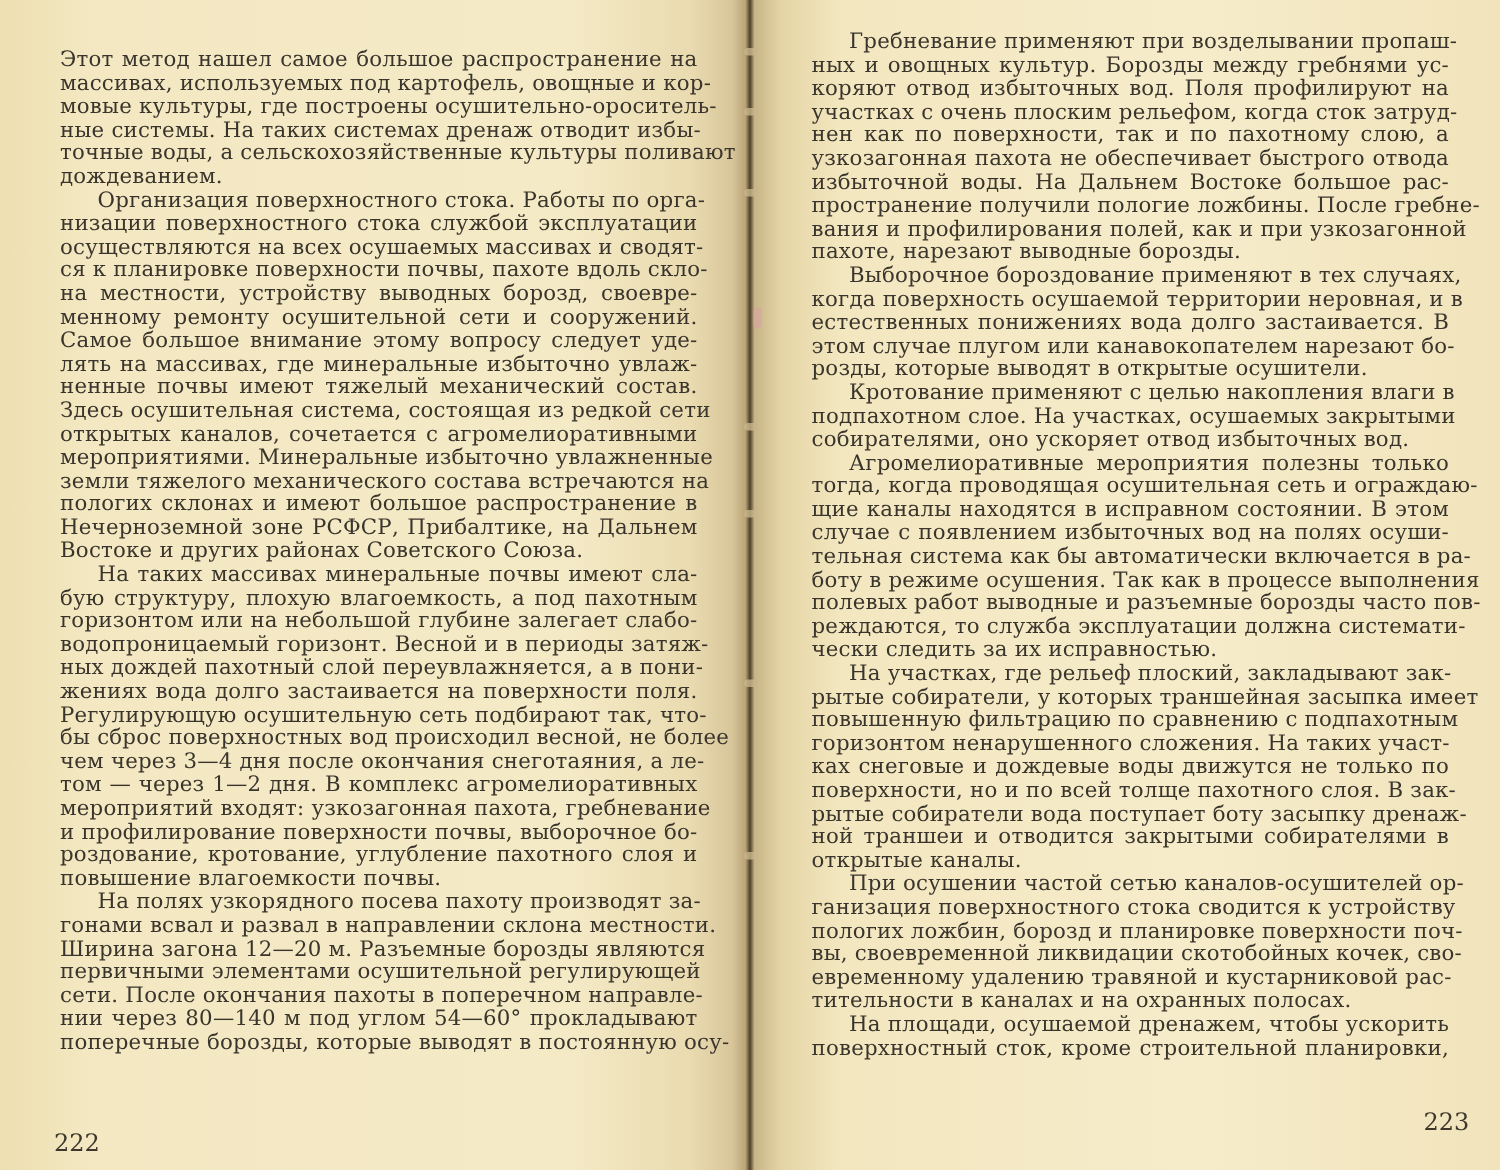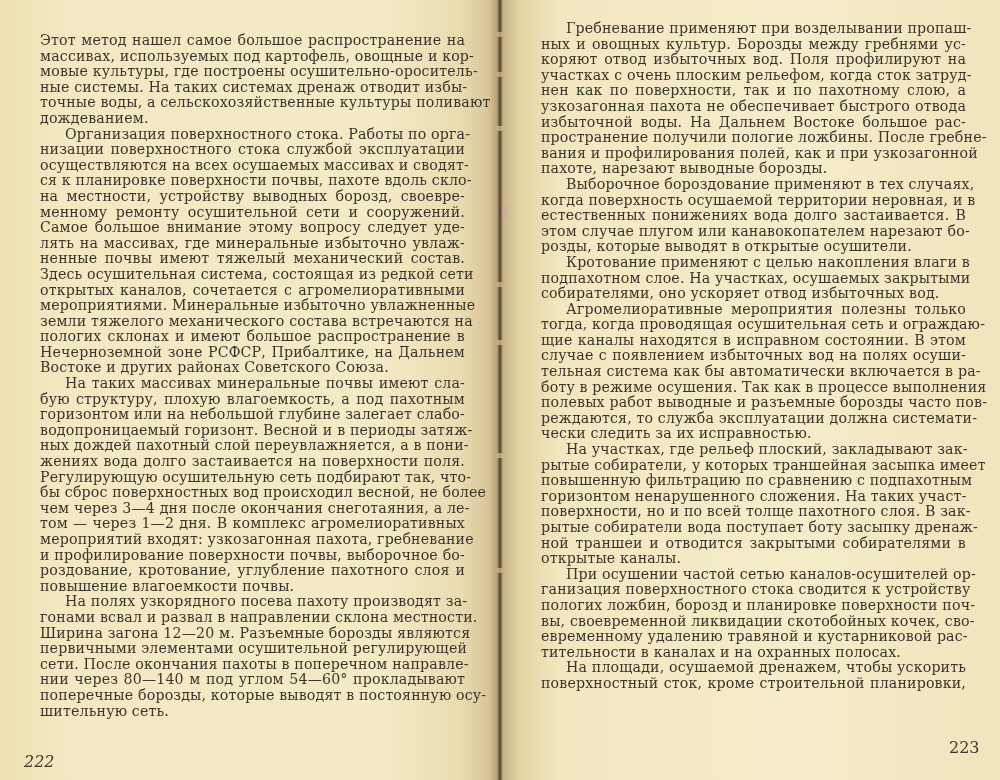--- a/index.html
+++ b/index.html
@@ -32,21 +32,21 @@
     .page-left .text-block { left: 40px; top: 33px; width: 425px; }
     .page-right .text-block { left: 40px; top: 21px; width: 425px; }
     .para { margin: 0; text-indent: 0; }
     .lead { font-weight: normal; }
     .line { display: block; text-align: justify; text-align-last: justify; white-space: nowrap; }
     .line.last { text-align-last: left; }
     .line.indent { padding-left: 25px; }
     .page-number {
       position: absolute; font-size: 16px; color: #3d372d;
     }
-    .page-left .page-number { left: 24px; top: 752px; font-style: italic; }
+    .page-left .page-number { left: 36px; top: 752px; }
     .page-right .page-number { left: 448px; top: 738px; }
     .stitch {
       position: absolute; left: 496px; width: 9px; height: 5px;
       background: #c9b58a; border-radius: 3px; opacity: 0.8;
     }
     .stain {
       position: absolute; left: 502px; top: 205px; width: 6px; height: 14px;
       background: #d9a0a8; opacity: 0.5; border-radius: 3px;
     }
   </style>
@@ -109,21 +109,20 @@
         <span class="line last">повышение влагоемкости почвы.</span>
       </div>
       <div class="para">
         <span class="line indent">На полях узкорядного посева пахоту производят за-</span>
         <span class="line">гонами всвал и развал в направлении склона местности.</span>
         <span class="line">Ширина загона 12—20 м. Разъемные борозды являются</span>
         <span class="line">первичными элементами осушительной регулирующей</span>
         <span class="line">сети. После окончания пахоты в поперечном направле-</span>
         <span class="line">нии через 80—140 м под углом 54—60° прокладывают</span>
         <span class="line">поперечные борозды, которые выводят в постоянную осу-</span>
-        <span class="line last">шительную сеть.</span>
       </div>
     </div>
     <div class="page-number">222</div>
   </div>
 
   <div class="page page-right">
     <div class="text-block">
       <div class="para">
         <span class="line indent">Гребневание применяют при возделывании пропаш-</span>
         <span class="line">ных и овощных культур. Борозды между гребнями ус-</span>
@@ -157,20 +156,21 @@
         <span class="line">боту в режиме осушения. Так как в процессе выполнения</span>
         <span class="line">полевых работ выводные и разъемные борозды часто пов-</span>
         <span class="line">реждаются, то служба эксплуатации должна системати-</span>
         <span class="line last">чески следить за их исправностью.</span>
       </div>
       <div class="para">
         <span class="line indent">На участках, где рельеф плоский, закладывают зак-</span>
         <span class="line">рытые собиратели, у которых траншейная засыпка имеет</span>
         <span class="line">повышенную фильтрацию по сравнению с подпахотным</span>
         <span class="line">горизонтом ненарушенного сложения. На таких участ-</span>
+        <span class="line">ках снеговые и дождевые воды движутся не только по</span>
         <span class="line">поверхности, но и по всей толще пахотного слоя. В зак-</span>
         <span class="line">рытые собиратели вода поступает боту засыпку дренаж-</span>
         <span class="line">ной траншеи и отводится закрытыми собирателями в</span>
         <span class="line last">открытые каналы.</span>
       </div>
       <div class="para">
         <span class="line indent">При осушении частой сетью каналов-осушителей ор-</span>
         <span class="line">ганизация поверхностного стока сводится к устройству</span>
         <span class="line">пологих ложбин, борозд и планировке поверхности поч-</span>
         <span class="line">вы, своевременной ликвидации скотобойных кочек, сво-</span>

